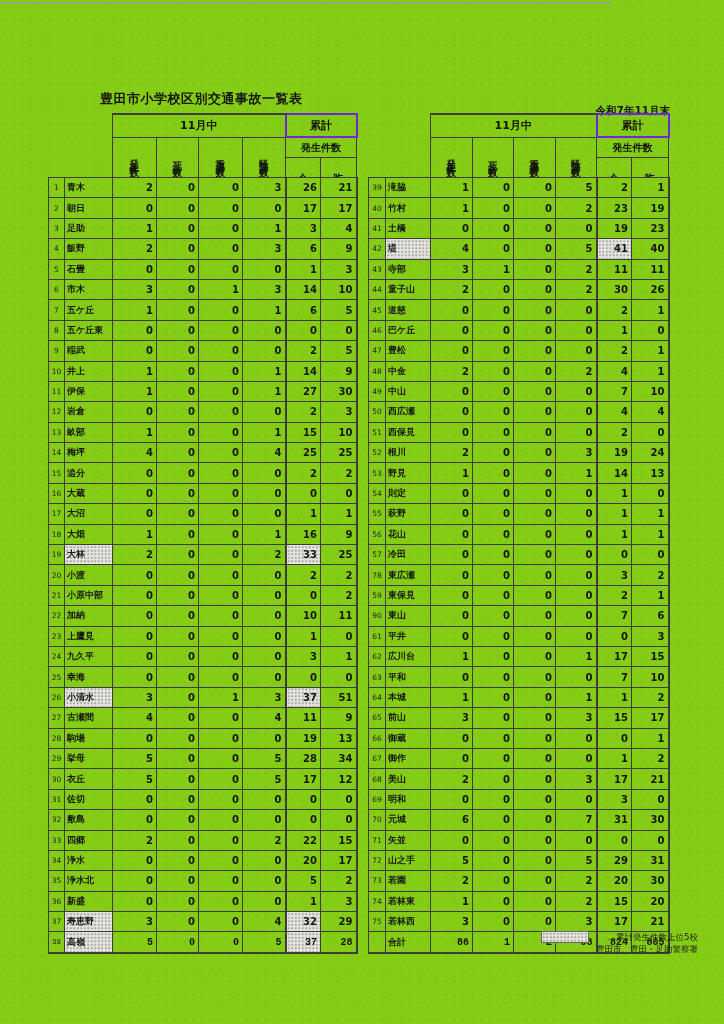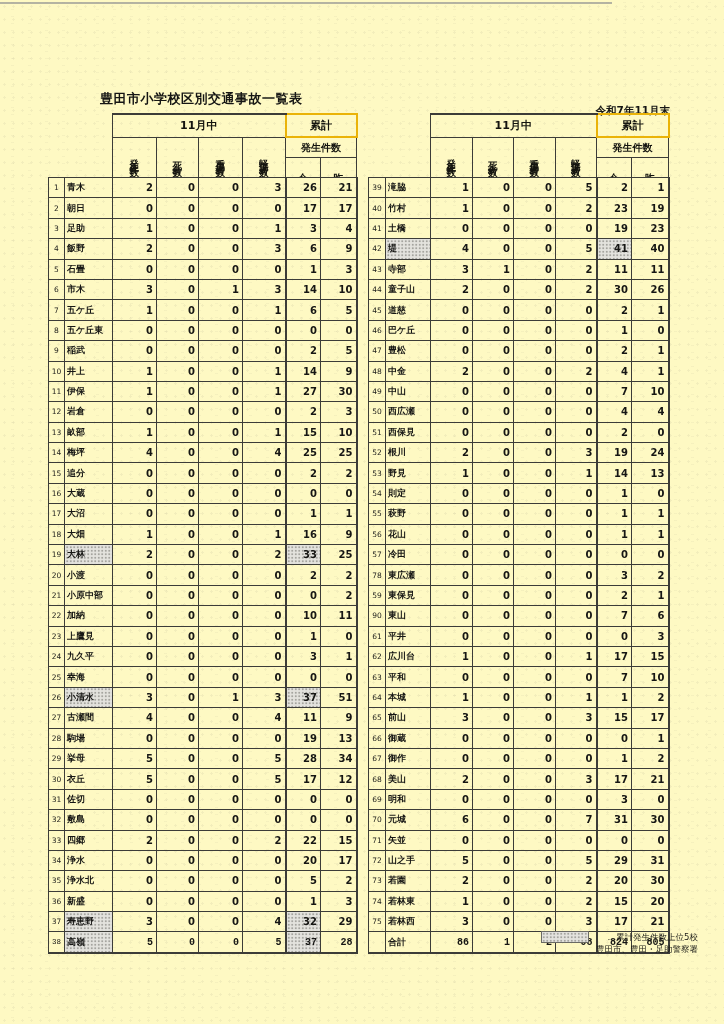--- a/index.html
+++ b/index.html
@@ -1,18 +1,18 @@
 <!DOCTYPE html>
 <html><head>
 <meta charset="utf-8">
 <style>
   html,body{margin:0;padding:0;background:#d9d9d6;}
   .page{
     position:relative;width:724px;height:1024px;margin:0 auto;
-    background:#fef9c3;overflow:hidden;
+    background:#84cc16;overflow:hidden;
     font-family:"DejaVu Sans",sans-serif;color:#161614;
   }
   .page::before{
     content:"";position:absolute;inset:0;pointer-events:none;
     background-image:
       radial-gradient(rgba(60,60,55,.06) 1px, transparent 1.15px),
       radial-gradient(rgba(60,60,55,.045) 1px, transparent 1.25px);
     background-size:9px 13px,17px 7px;background-position:0 0,4px 6px;
   }
   .scan-line{position:absolute;left:0;top:2px;width:612px;height:2px;background:#9b9b97;opacity:.75;}
@@ -20,21 +20,21 @@
   .doc-date{position:absolute;right:54px;top:104px;font-size:10.5px;font-weight:600;}
 
   .acc-table{border-collapse:collapse;table-layout:fixed;position:absolute;top:113px;}
   .acc-table.left{left:48px;width:308px;}
   .acc-table.right{left:368px;width:300px;}
   .acc-table th,.acc-table td{border:1px solid #3c3c38;padding:0;overflow:hidden;white-space:nowrap;}
   .acc-table .ghost{border:none;background:transparent;}
   .acc-table thead th{font-weight:bold;color:#14140f;background:transparent;}
   .h1 th{height:21px;font-size:11px;text-align:center;}
   .h1 .grp{border-top-width:2px;}
-  .h1 .cum-grp{border:2px solid #eab308;}
+  .h1 .cum-grp{border:2px solid #6d28d9;}
   .sub{height:19px;font-size:10px;text-align:center;border-left-width:2px;border-right-width:2px;}
   .vcell{text-align:center;vertical-align:middle;}
   .vert{display:inline-block;writing-mode:vertical-rl;text-orientation:upright;
         font-size:9.5px;font-weight:bold;letter-spacing:3px;line-height:1;}
   .yr .vert{letter-spacing:4px;}
   .yl2{border-left-width:2px;}
   .yr2{border-right-width:2px;}
   .acc-table tbody td{height:19.4px;font-size:10px;}
   .acc-table tbody td.num{font-size:7.5px;text-align:center;color:#22221e;}
   .acc-table tbody td.name{font-size:9px;font-weight:600;text-align:left;padding-left:2px;}

